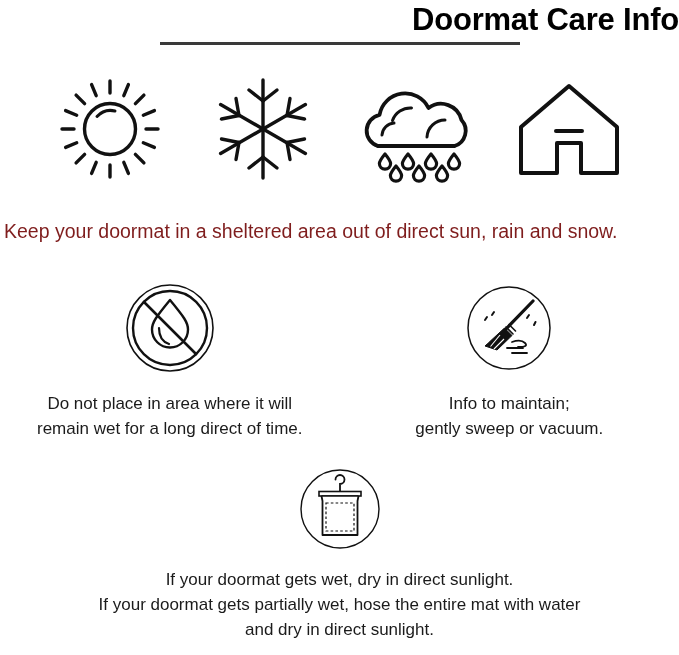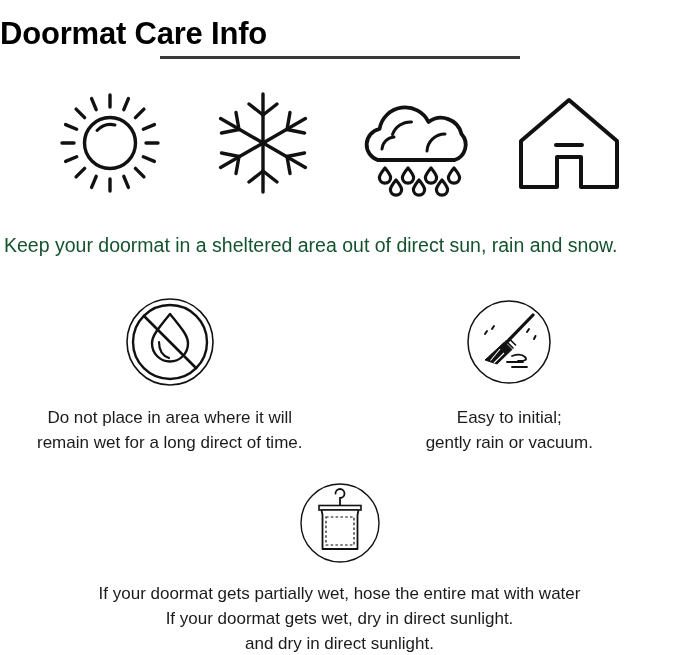--- a/index.html
+++ b/index.html
@@ -12,22 +12,22 @@
     height: 655px;
     overflow: hidden;
     font-family: "Liberation Sans", sans-serif;
     color: #1a1a1a;
     position: relative;
   }
 
   
   .title-block {
     width: 100%;
-    text-align: left;
-    padding-top: 16px;
+    text-align: right;
+    padding-top: 2px;
   }
   .title {
     font-family: "Liberation Sans", sans-serif;
     font-weight: bold;
     font-size: 31px;
     letter-spacing: -0.2px;
     color: #000000;
     line-height: 36px;
     margin: 0;
   }
@@ -52,21 +52,21 @@
     display: flex;
     align-items: center;
     justify-content: center;
   }
 
   
   .intro {
     padding: 28px 4px 0 4px;
     font-size: 19.5px;
     line-height: 29px;
-    color: #14532d;
+    color: #7f1d1d;
     text-align: left;
   }
   .intro div { white-space: nowrap; }
 
   
   .tips-row {
     display: flex;
     margin-top: 32px;
   }
   .tip {
@@ -285,22 +285,22 @@
 
         <g stroke="#111" stroke-width="2" stroke-linecap="round">
           <line x1="20" y1="36" x2="22" y2="33"></line>
           <line x1="27" y1="31" x2="29" y2="28"></line>
           <line x1="62" y1="34" x2="64" y2="31"></line>
           <line x1="69" y1="41" x2="70.5" y2="38"></line>
         </g>
       </svg>
     </div>
     <div class="tip-caption">
-      <div>Easy to initial;</div>
-      <div>gently rain or vacuum.</div>
+      <div>Info to maintain;</div>
+      <div>gently sweep or vacuum.</div>
     </div>
   </div>
 
 </div>
 
 <div class="bottom-tip">
   <div class="bottom-icon">
     <svg width="84" height="84" viewBox="0 0 84 84">
       <circle cx="42" cy="42" r="39" stroke="#111" stroke-width="1.4" fill="none"></circle>
 
@@ -308,17 +308,17 @@
 
       <rect x="21" y="24.5" width="42" height="4.5" stroke="#111" stroke-width="1.6" fill="#fff"></rect>
 
       <path d="M23.5 29 L24.5 34 L24.5 68 L59.5 68 L59.5 34 L60.5 29" stroke="#111" stroke-width="1.8" fill="#fff" stroke-linejoin="round"></path>
       <line x1="23.5" y1="29" x2="60.5" y2="29" stroke="#111" stroke-width="1.4"></line>
 
       <rect x="28" y="36" width="28" height="28" stroke="#111" stroke-width="1.2" fill="none" stroke-dasharray="2.6 2.2"></rect>
     </svg>
   </div>
   <div class="bottom-caption">
+    <div>If your doormat gets wet, dry in direct sunlight.</div>
     <div>If your doormat gets partially wet, hose the entire mat with water</div>
-    <div>If your doormat gets wet, dry in direct sunlight.</div>
     <div>and dry in direct sunlight.</div>
   </div>
 </div>
 
 </body></html>

